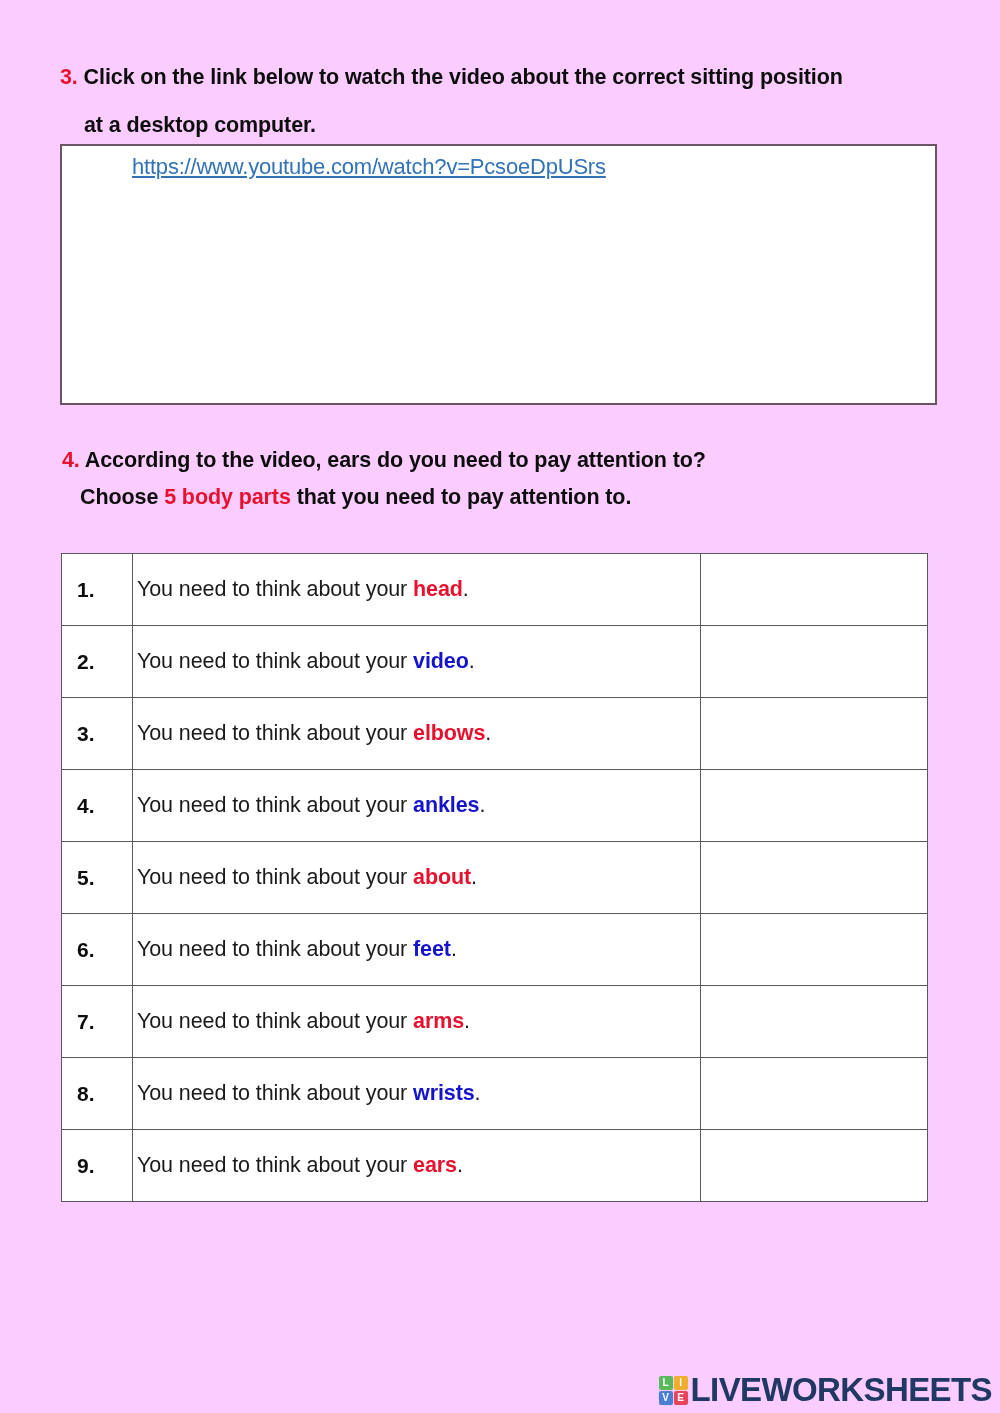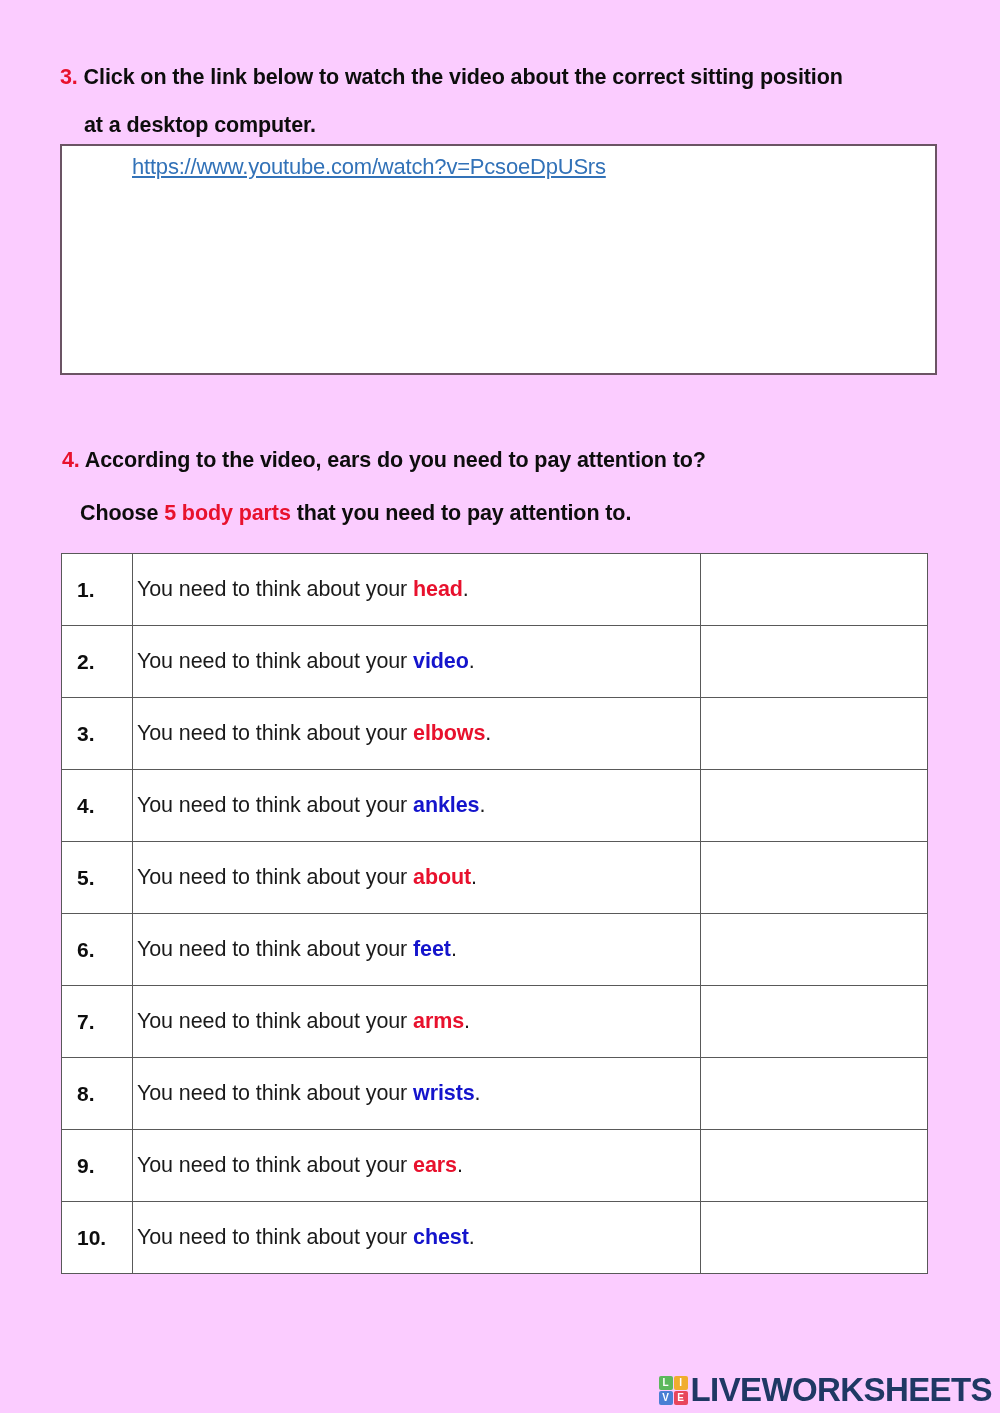--- a/index.html
+++ b/index.html
@@ -45,33 +45,33 @@
     margin-top: 15px;
   }
   .q4 {
     left: 62px;
     top: 444px;
     width: 880px;
   }
   .q4 .line2 {
     display: block;
     padding-left: 18px;
-    margin-top: 20px;
+    margin-top: 4px;
   }
   .hl-red {
     color: #e8112d;
   }
 
   
   .link-box {
     position: absolute;
     left: 60px;
     top: 144px;
     width: 877px;
-    height: 231px;
+    height: 261px;
     background: #ffffff;
     border: 2px solid #6b5464;
     box-sizing: border-box;
   }
   .link-text {
     position: absolute;
     left: 70px;
     top: 8px;
     font-size: 22px;
     color: #3272b8;
@@ -222,25 +222,20 @@
           <td class="col-answer"></td>
         </tr>
         <tr>
           <td class="col-num">8.</td>
           <td class="col-text"><span>You need to think about your </span><span class="bodypart blue">wrists</span><span>.</span></td>
           <td class="col-answer"></td>
         </tr>
         <tr>
           <td class="col-num">9.</td>
           <td class="col-text"><span>You need to think about your </span><span class="bodypart red">ears</span><span>.</span></td>
-          <td class="col-answer"></td>
-        </tr>
-        <tr>
-          <td class="col-num">10.</td>
-          <td class="col-text"><span>You need to think about your </span><span class="bodypart blue">chest</span><span>.</span></td>
           <td class="col-answer"></td>
         </tr>
       </tbody>
   </table>
 
   <div class="lw-logo">
     <div class="lw-tiles">
       <span class="lw-tile t-l">L</span>
       <span class="lw-tile t-i">I</span>
       <span class="lw-tile t-v">V</span>

